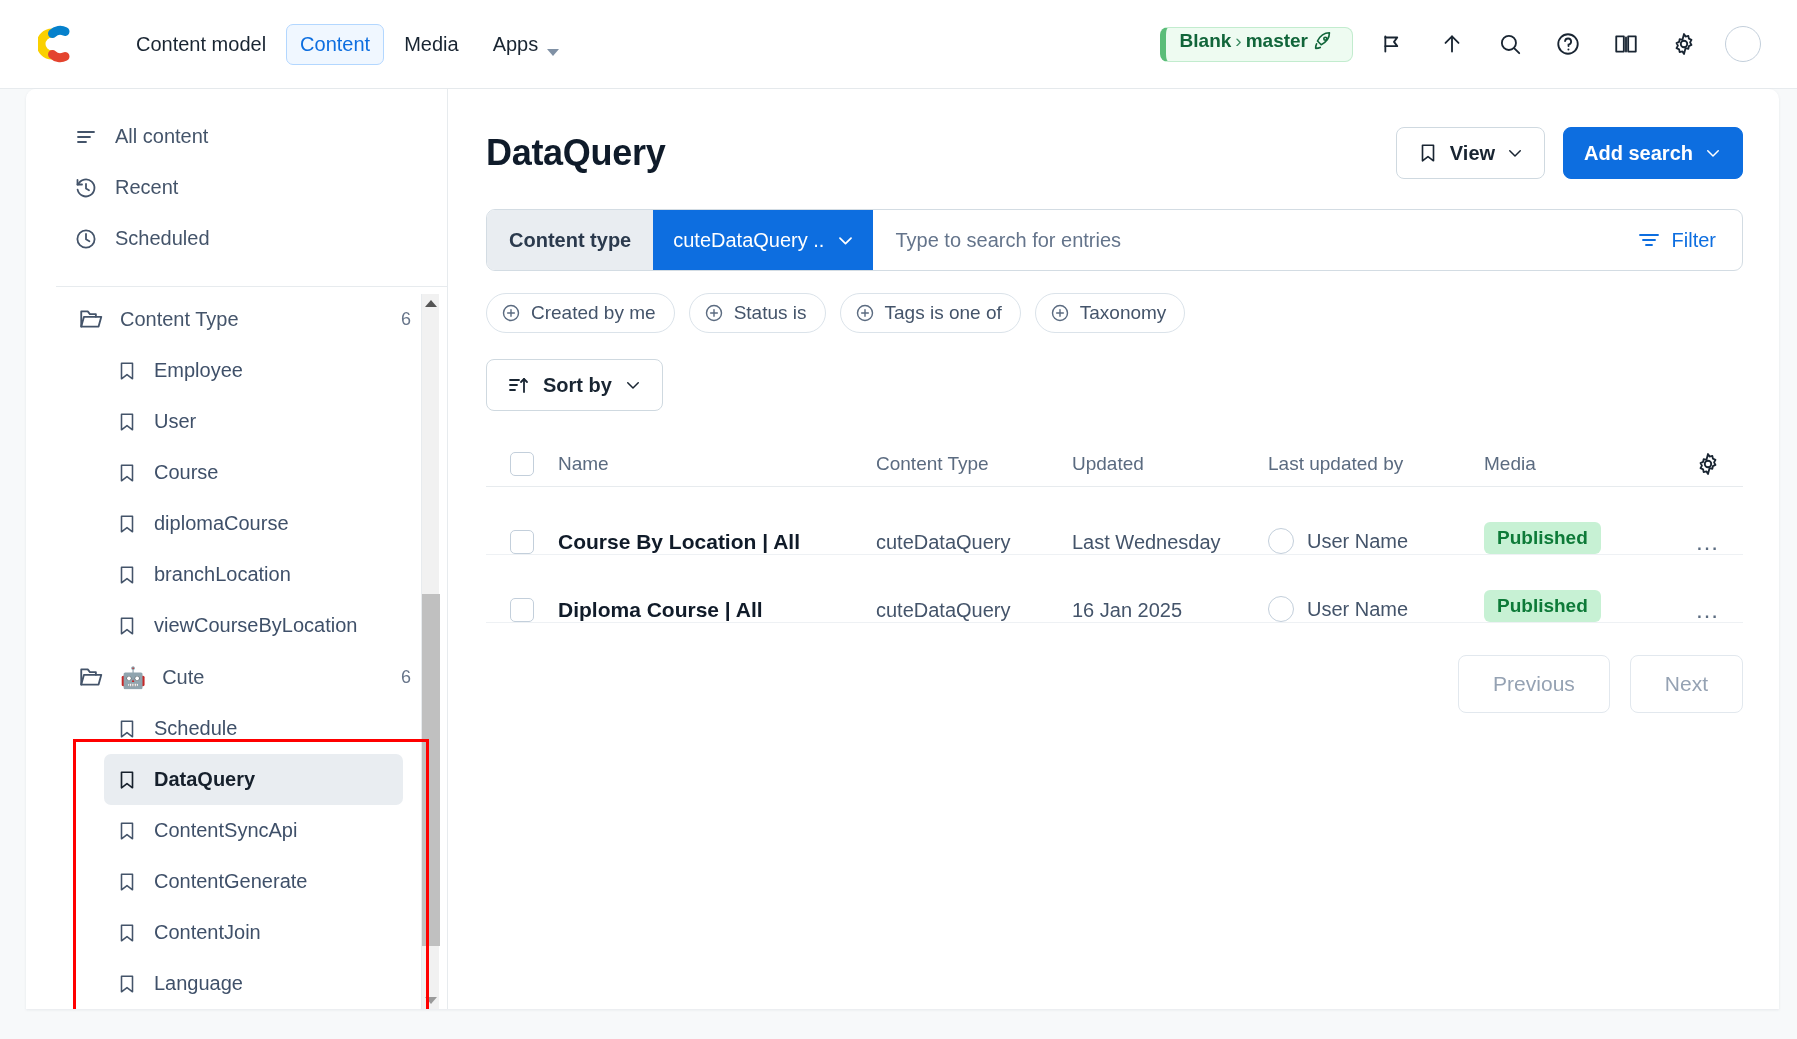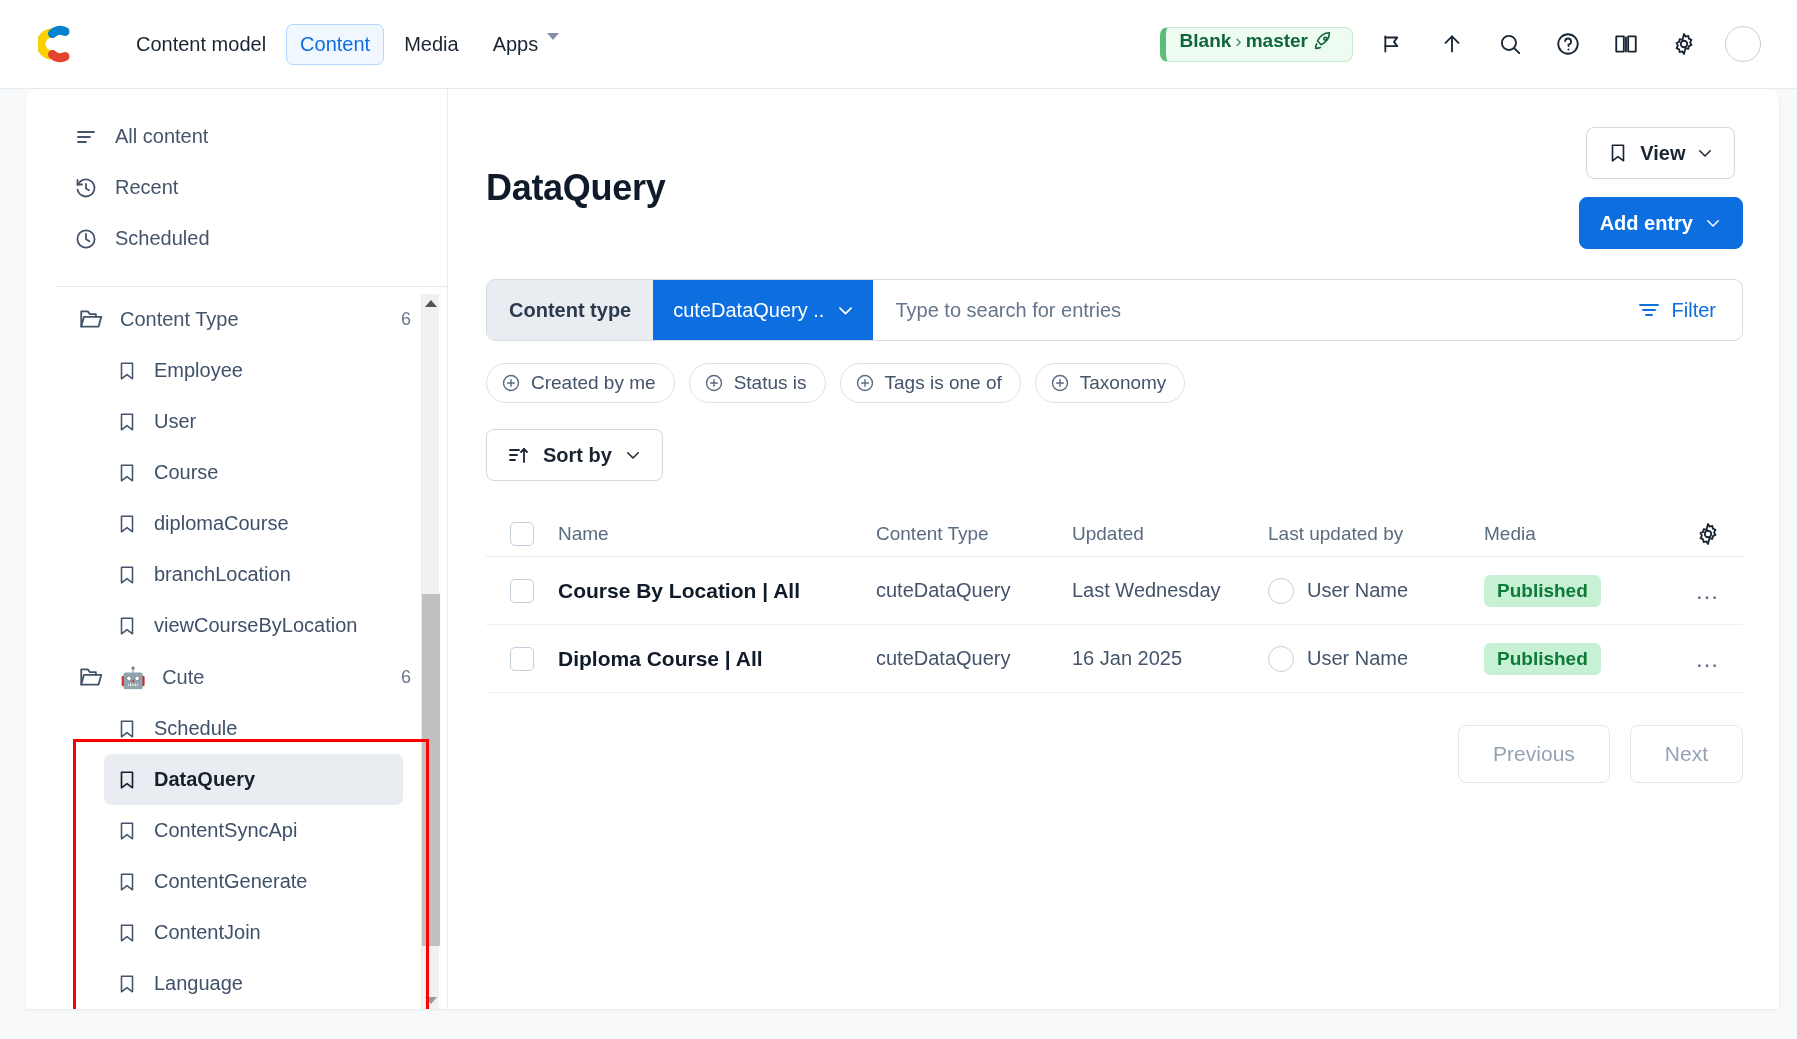--- a/index.html
+++ b/index.html
@@ -21,21 +21,21 @@
   .logo { margin-left: 38px; width: 42px; height: 42px; position: relative; }
   .nav-items { display: flex; align-items: center; margin-left: 42px; gap: 6px; }
   .nav-item {
     font-size: 20px; color: #192532; padding: 9px 14px;
     border-radius: 7px; cursor: pointer; white-space: nowrap;
   }
   .nav-item.active {
     color: #0d6ee0; border: 1px solid #b3d7ff; background: #f0f7ff;
     padding: 8px 13px;
   }
-  .nav-item.with-caret { display: flex; align-items: flex-start; gap: 9px; }
+  .nav-item.with-caret { display: flex; align-items: flex-end; gap: 9px; }
   .caret-tri {
     width: 0; height: 0; border-left: 6px solid transparent;
     border-right: 6px solid transparent; border-top: 7px solid #8091a5;
   }
   .topbar-right {
     margin-left: auto; display: flex; align-items: center;
     gap: 24px; margin-right: 36px;
   }
   .env-pill {
     display: flex; align-items: center; gap: 4px;
@@ -117,21 +117,21 @@
     z-index: 5;
   }
 
   
   .main { flex: 1; position: relative; padding: 0; }
   .main-head {
     display: flex; align-items: center;
     padding: 38px 36px 0 38px;
   }
   .page-title { font-size: 36px; font-weight: bold; color: #0f1b2a; letter-spacing: -.3px; }
-  .head-actions { margin-left: auto; display: flex; align-items: center; gap: 18px; flex-direction: column; }
+  .head-actions { margin-left: auto; display: flex; align-items: center; gap: 18px; }
   .btn {
     display: flex; align-items: center; gap: 11px;
     height: 52px; padding: 0 20px; border-radius: 8px;
     font-size: 20px; cursor: pointer; white-space: nowrap;
   }
   .btn-secondary { background:#fff; border:1px solid #cfd9e0; color:#192532; font-weight: bold; }
   .btn-primary { background:#0d6ee0; border:1px solid #0d6ee0; color:#fff; font-weight: bold; }
 
   .search-wrap { padding: 30px 36px 0 38px; }
   .search-bar {
@@ -173,21 +173,21 @@
     display:inline-flex; align-items:center; gap:12px;
     border:1px solid #cfd9e0; border-radius:8px;
     height:52px; padding: 0 20px; font-size:20px;
     color:#192532; font-weight:bold; background:#fff; cursor:pointer;
   }
 
   
   .tbl { margin: 30px 36px 0 38px; }
   .tbl-head, .tbl-row { display:flex; align-items:center; }
   .tbl-head { height:46px; border-bottom:1px solid #e7ebee; }
-  .tbl-row { height:68px; border-bottom:1px solid #eef1f4; }
+  .tbl-row { height:68px; border-bottom:1px solid #eef1f4;align-items:flex-end; }
   .c-check { width:72px; display:flex; align-items:center; padding-left: 24px; }
   .c-name { width:318px; }
   .c-type { width:196px; }
   .c-upd  { width:196px; }
   .c-by   { width:216px; display:flex; align-items:center; gap:13px; }
   .c-stat { width:196px; }
   .c-act  { flex:1; display:flex; justify-content:flex-end; padding-right: 22px; }
   .th { font-size:19px; color:#5b6b80; }
   .checkbox {
     width:24px; height:24px; border:1.6px solid #c3cfdb;
@@ -476,21 +476,21 @@
               </svg>
           </span>
           <span>View</span>
           <span>
             <svg width="18" height="18" viewBox="0 0 24 24" fill="none" stroke="#192532" stroke-width="2" stroke-linecap="round" stroke-linejoin="round">
                 <path d="M5 9l7 7 7-7"></path>
               </svg>
           </span>
         </div>
         <div class="btn btn-primary">
-          <span>Add entry</span>
+          <span>Add search</span>
           <span>
             <svg width="18" height="18" viewBox="0 0 24 24" fill="none" stroke="#ffffff" stroke-width="2" stroke-linecap="round" stroke-linejoin="round">
                 <path d="M5 9l7 7 7-7"></path>
               </svg>
           </span>
         </div>
       </div>
     </div>
 
     <div class="search-wrap">

